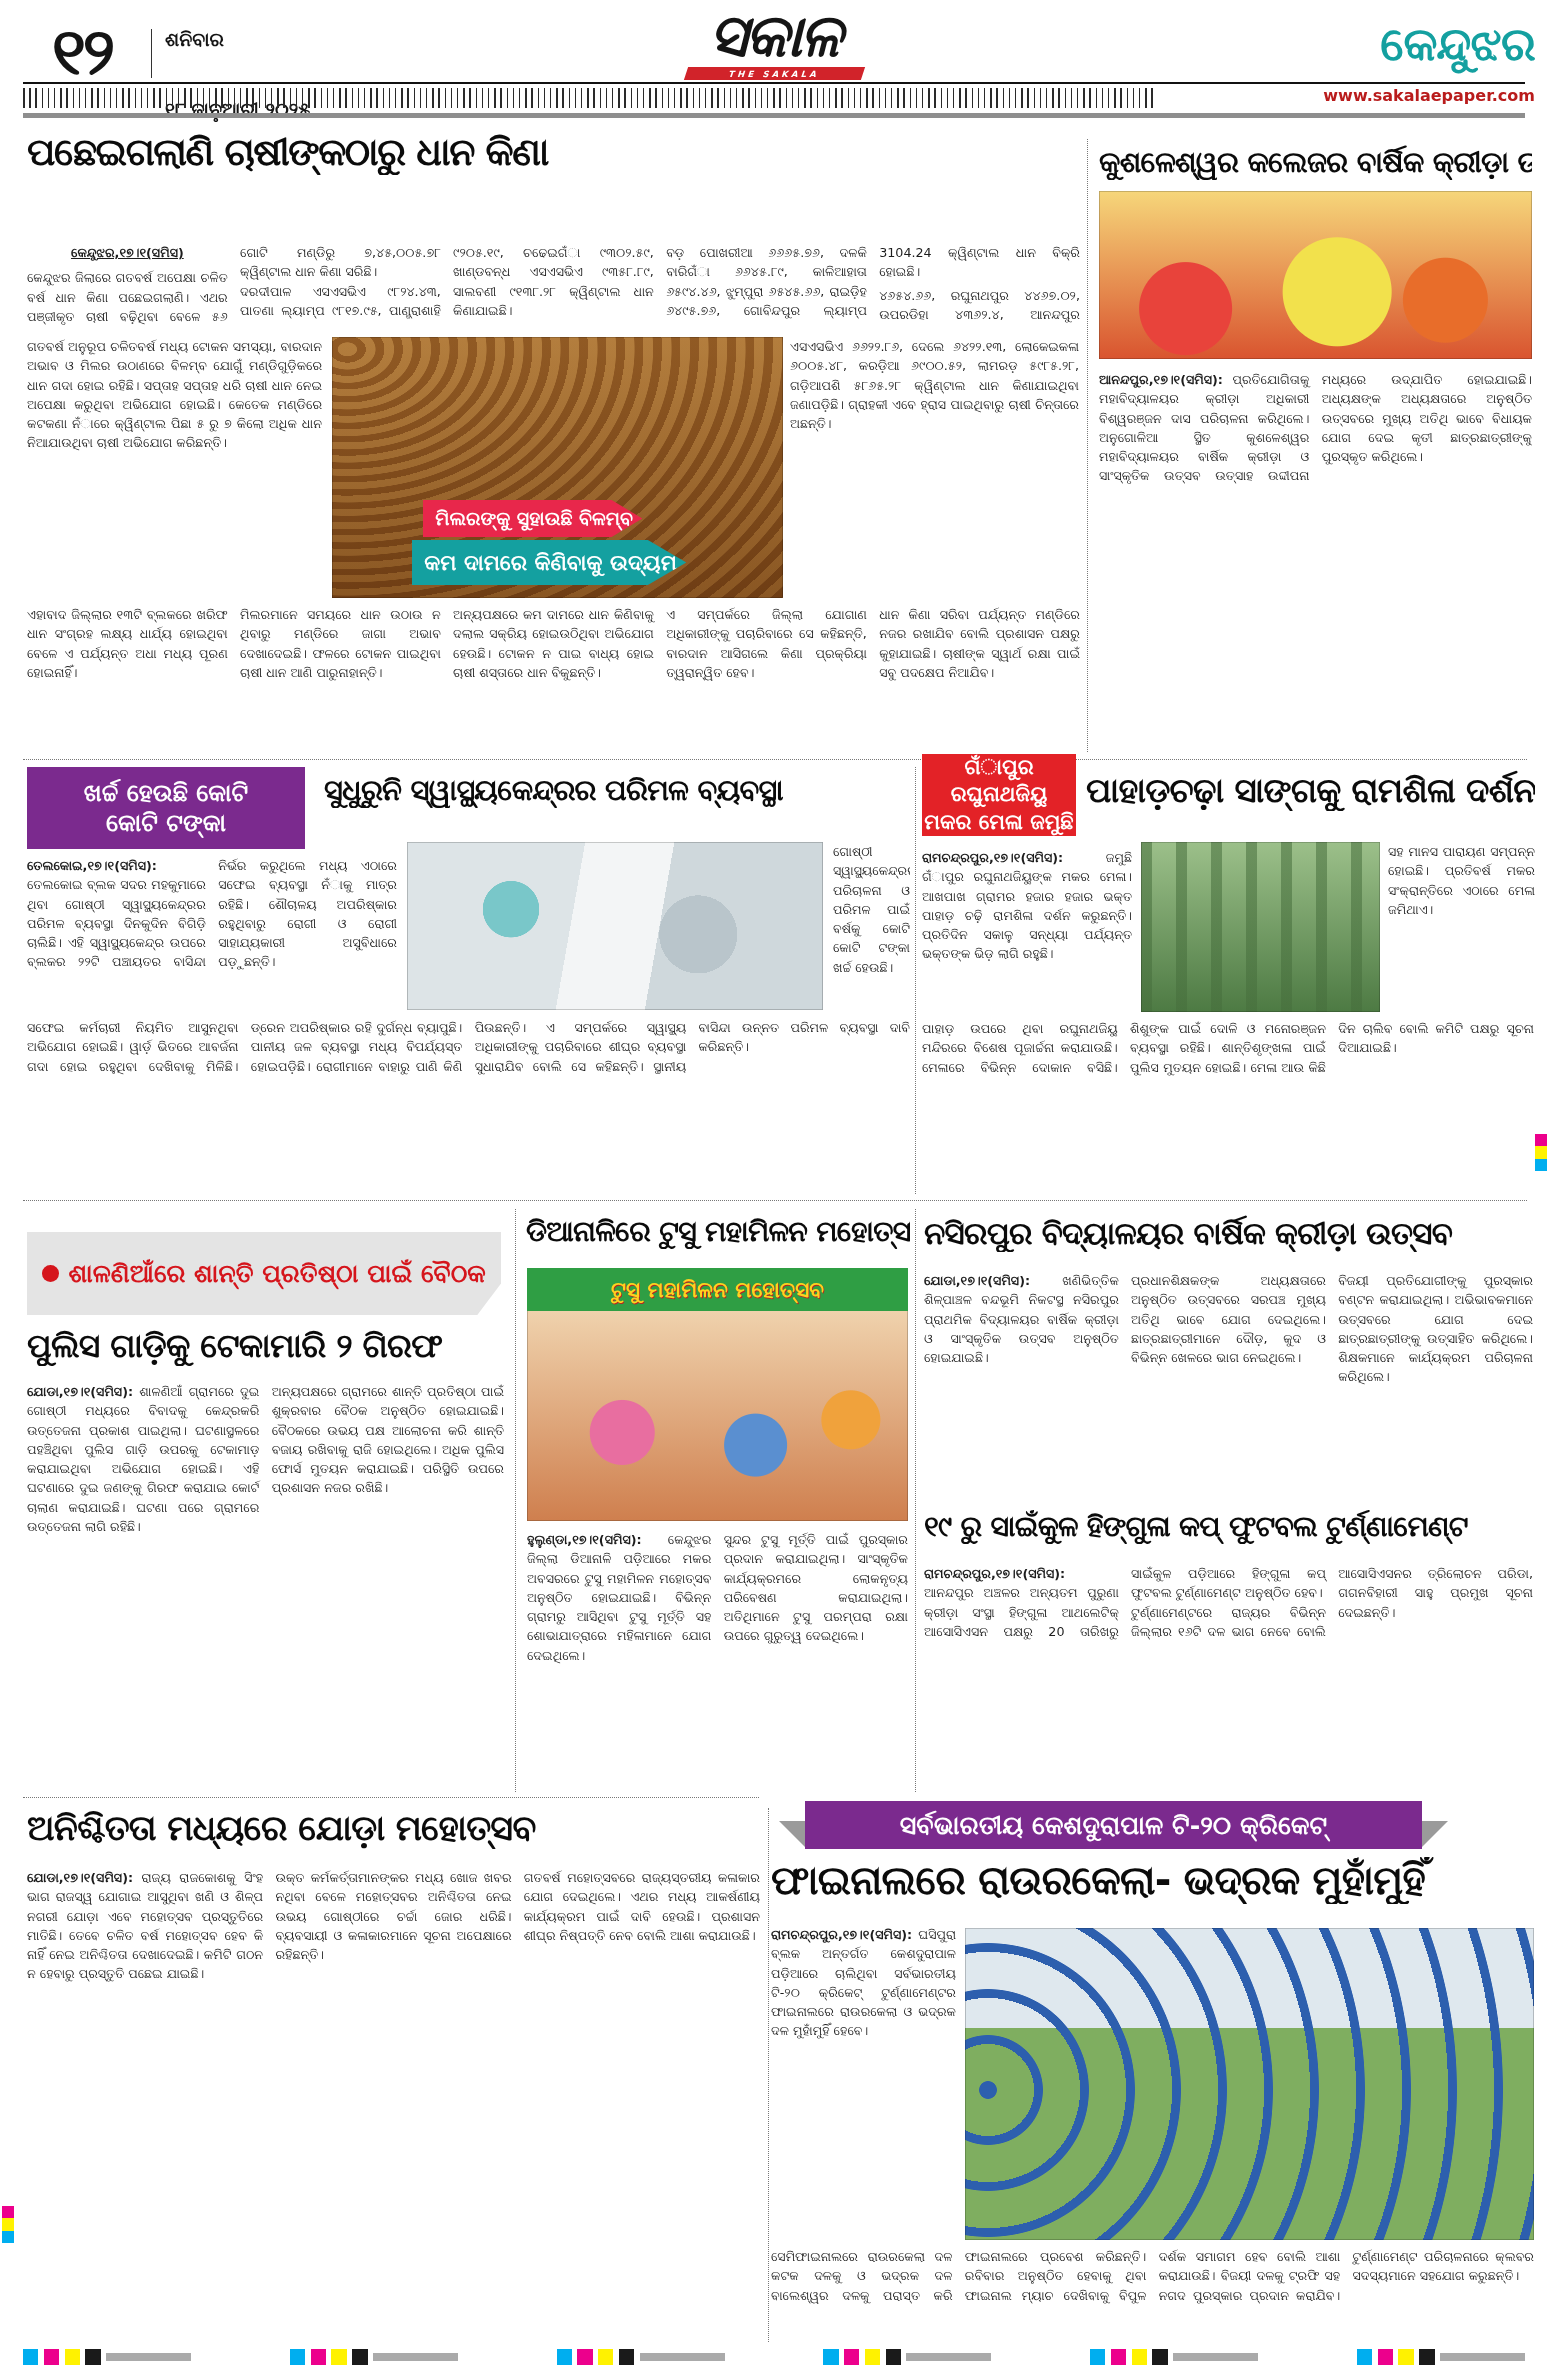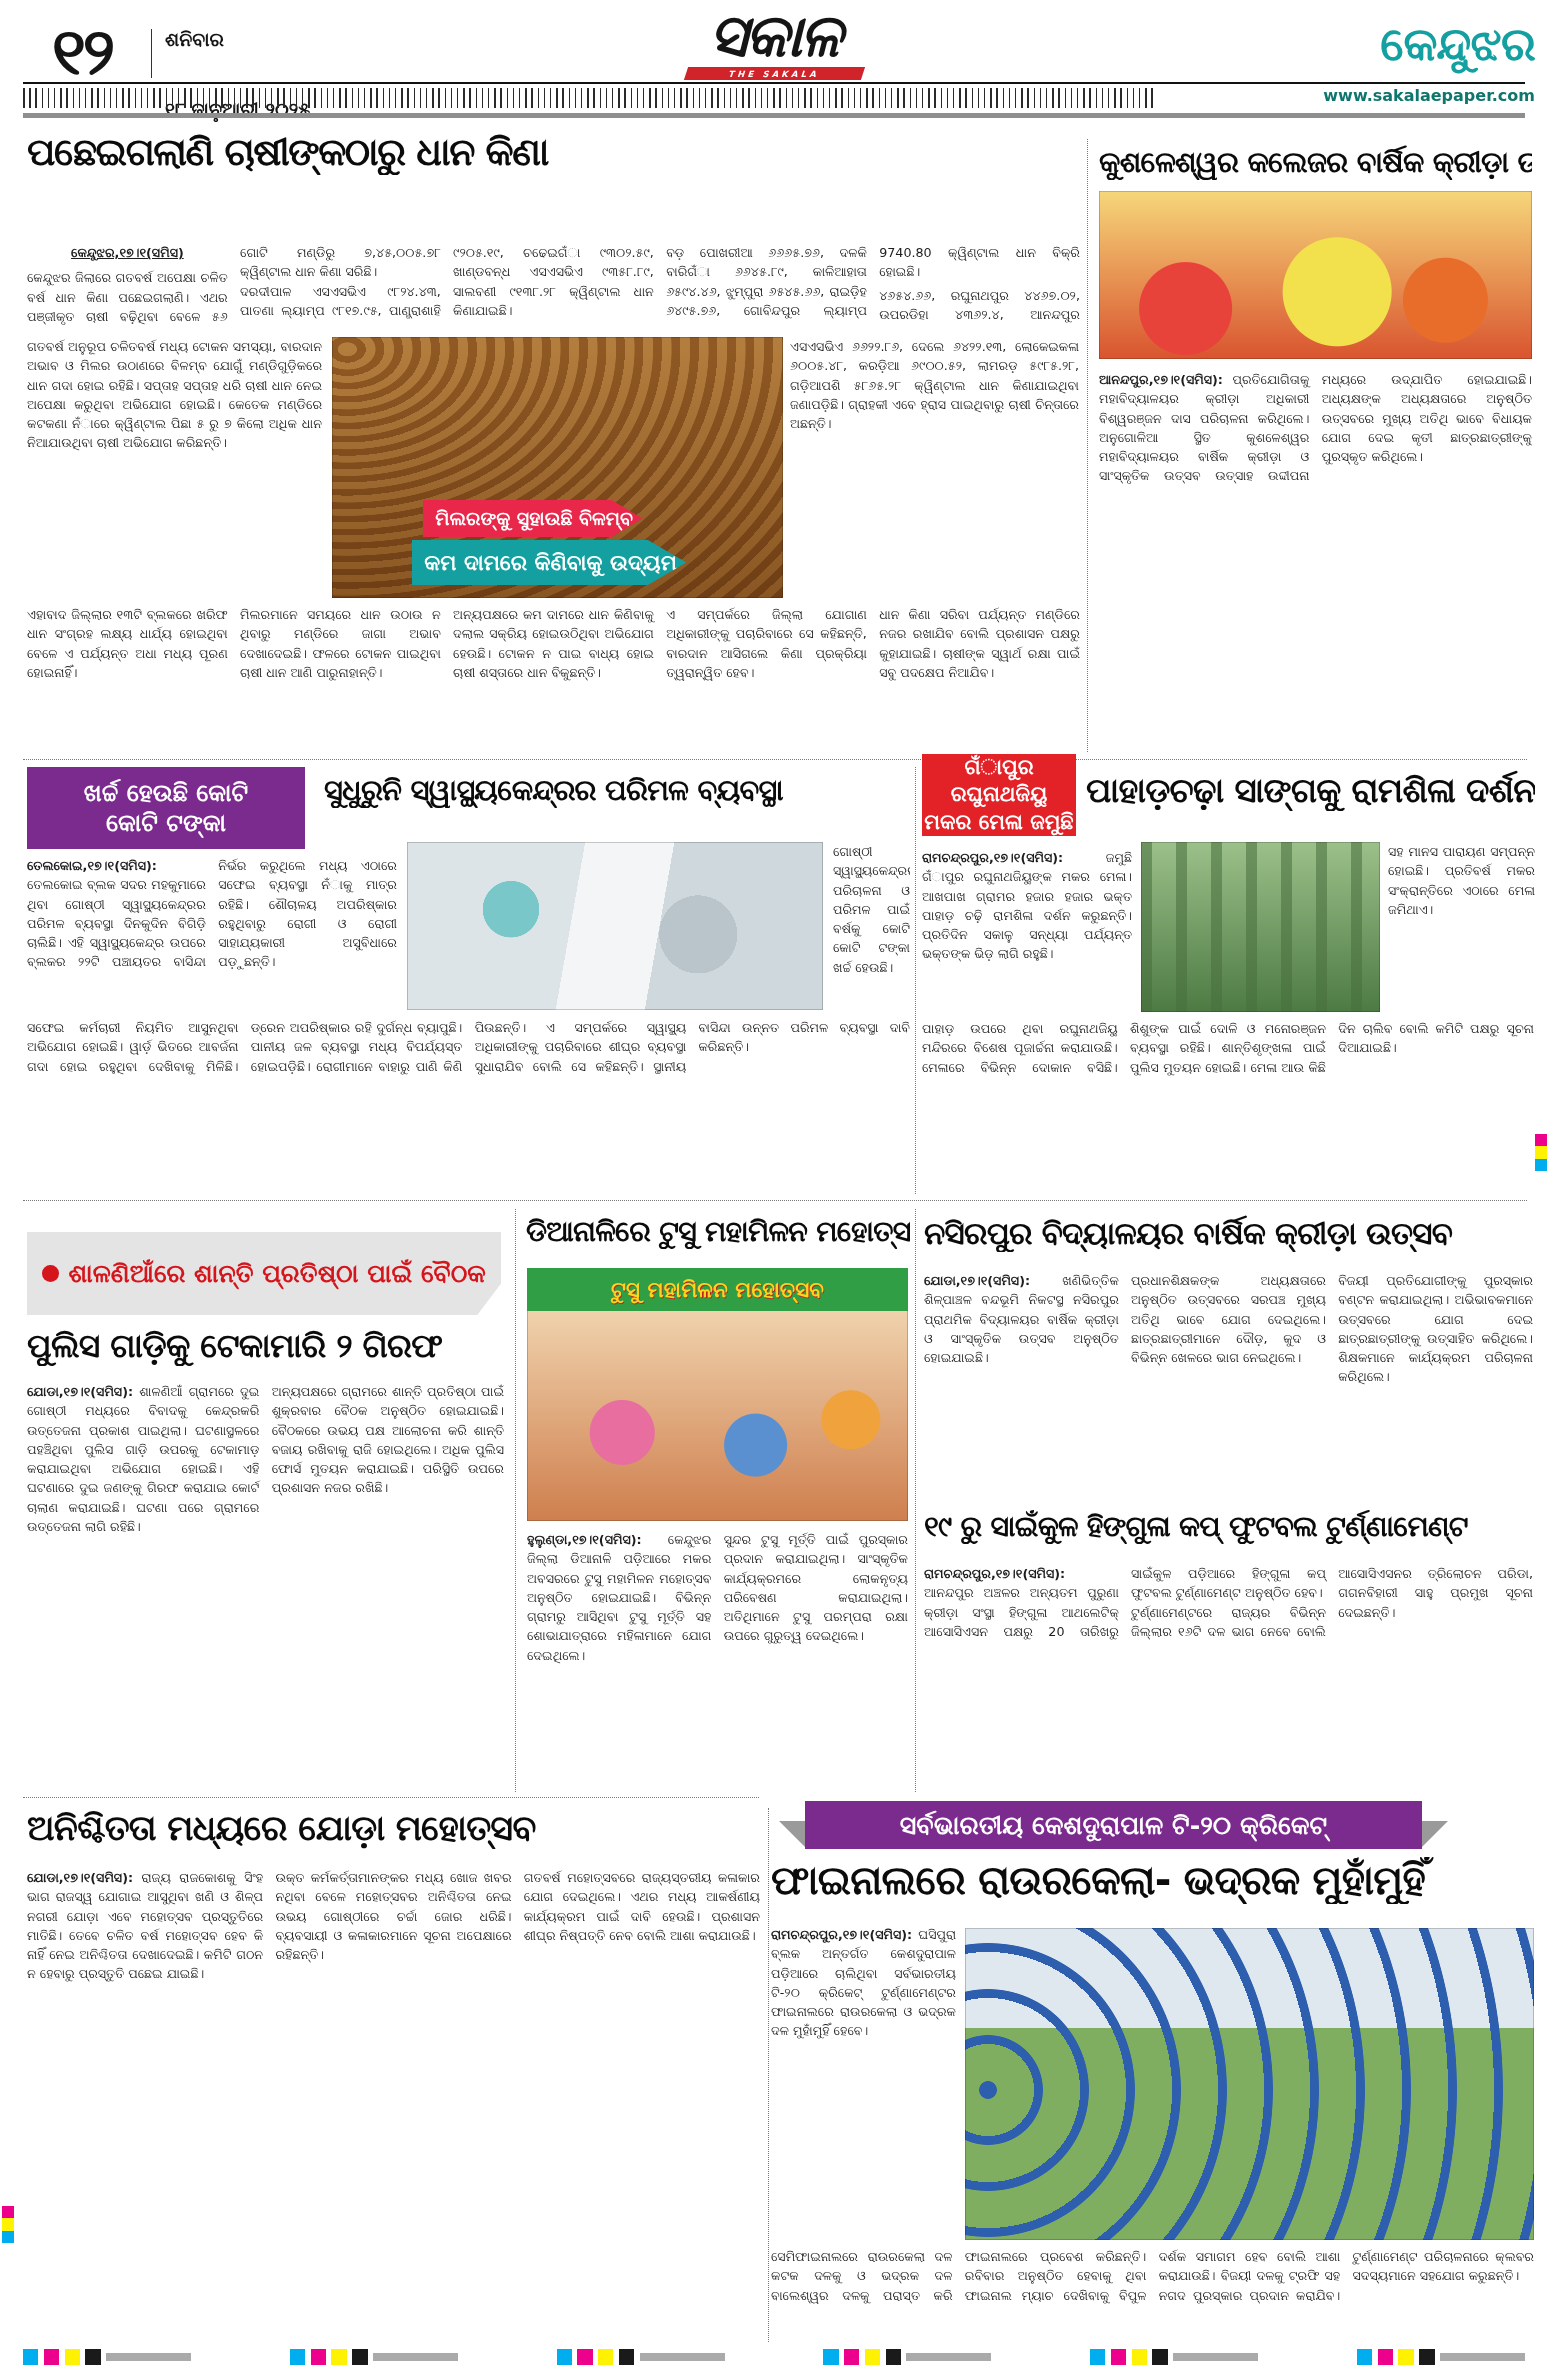--- a/index.html
+++ b/index.html
@@ -9,21 +9,21 @@
   
   .pgnum{left:52px;top:14px;width:93px;font-size:65px;font-weight:bold;letter-spacing:-3.1px;}
   .hdrline{left:151px;top:29px;height:49px;width:0;border-left:1.5px solid #333;}
   .day{left:165px;top:28px;font-size:19px;font-weight:bold;}
   .idate{left:165px;top:54px;font-size:19px;font-weight:bold;margin-top:44px;}
   .masthead{left:655px;top:6.2px;width:239px;text-align:center;}
   .masthead .mword{font-size:59px;font-weight:bold;font-style:italic;letter-spacing:-2.3px;line-height:1;}
   .masthead .tagline{margin:1.5px auto 0;width:177px;background:#d1232a;color:#fff;font-size:8.5px;
         font-weight:bold;letter-spacing:3.1px;padding:1.5px 0;transform:skewX(-18deg);}
   .edition{left:1188px;top:17px;width:347px;text-align:right;font-size:46px;font-weight:bold;color:#14a0a0;letter-spacing:-0.8px;}
-  .website{left:1188px;top:86px;width:347px;text-align:right;font-size:16px;font-weight:bold;color:#0f766e;}
+  .website{left:1188px;top:86px;width:347px;text-align:right;font-size:16px;font-weight:bold;color:#b91c1c;}
   .topline{left:23px;top:82px;width:1502px;height:0;border-top:2.3px solid #111;}
   .stripes{left:23px;top:88px;width:1134px;height:20px;
         background:repeating-linear-gradient(90deg,#2a2a2a 0 1.5px,transparent 1.5px 6.2px);}
   .graybar{left:23px;top:113px;width:1502px;height:4.6px;background:#8e8e8e;}
   
   .hl{font-weight:bold;color:#0b0b0b;letter-spacing:-0.8px;}
   .nw{white-space:nowrap;overflow:hidden;}
   .bt{font-size:12.7px;line-height:1.52;text-align:justify;color:#1d1d1d;overflow:hidden;column-gap:12.3px;}
   .bt p{margin:0 0 4.6px;}
   .dl{font-weight:bold;}
@@ -102,21 +102,21 @@
   <div class="abs stripes"></div>
   <div class="abs graybar"></div>
 
   <div class="abs hl nw" style="left:27px;top:130px;width:1056px;font-size:38px;letter-spacing:-1.5px;">ପଛେଇଗଲାଣି ଚାଷୀଙ୍କଠାରୁ ଧାନ କିଣା</div>
   <div class="abs vsep" style="left:1087px;top:139px;height:613px;"></div>
 
   <div class="abs bt cc5" style="left:27px;top:243px;width:1053px;height:89px;">
     <span class="dlc">କେନ୍ଦୁଝର,୧୭।୧(ସମିସ)</span>
     <span>କେନ୍ଦୁଝର ଜିଲାରେ ଗତବର୍ଷ ଅପେକ୍ଷା ଚଳିତ ବର୍ଷ ଧାନ କିଣା ପଛେଇଗଲାଣି। ଏଥର ପଞ୍ଜୀକୃତ ଚାଷୀ ବଢ଼ିଥିବା ବେଳେ ୫୬ ଗୋଟି ମଣ୍ଡିରୁ ୭,୪୫,୦୦୫.୭୮ କ୍ୱିଣ୍ଟାଲ ଧାନ କିଣା ସରିଛି।</span>
     <p>ଦରଦୀପାଳ ଏସଏସଭିଏ ୯୮୨୪.୪୩, ପାତଣା ଲ୍ୟାମ୍ପ ୯୮୧୭.୯୫, ପାଣ୍ଡ୍ରାଶାହି ୯୨୦୫.୧୯, ଚଢେଇଗଁା ୯୩୦୨.୫୯, ଖାଣ୍ଡବନ୍ଧ ଏସଏସଭିଏ ୯୩୫୮.୮୯, ସାଲବଣୀ ୯୧୩୮.୨୮ କ୍ୱିଣ୍ଟାଲ ଧାନ କିଣାଯାଇଛି।</p>
-    <p>ବଡ଼ ପୋଖରୀଆ ୬୬୬୫.୭୬, ଦଳକି ବାରିଗଁା ୬୬୪୫.୮୯, କାଳିଆହାତା ୬୫୯୪.୪୬, ଝୁମ୍ପୁରା ୬୫୪୫.୬୬, ରାଇଡ଼ିହ ୬୪୯୫.୭୬, ଗୋବିନ୍ଦପୁର ଲ୍ୟାମ୍ପ 9740.80 କ୍ୱିଣ୍ଟାଲ ଧାନ ବିକ୍ରି ହୋଇଛି।</p>
+    <p>ବଡ଼ ପୋଖରୀଆ ୬୬୬୫.୭୬, ଦଳକି ବାରିଗଁା ୬୬୪୫.୮୯, କାଳିଆହାତା ୬୫୯୪.୪୬, ଝୁମ୍ପୁରା ୬୫୪୫.୬୬, ରାଇଡ଼ିହ ୬୪୯୫.୭୬, ଗୋବିନ୍ଦପୁର ଲ୍ୟାମ୍ପ 3104.24 କ୍ୱିଣ୍ଟାଲ ଧାନ ବିକ୍ରି ହୋଇଛି।</p>
     <p>୪୬୫୪.୬୬, ରଘୁନାଥପୁର ୪୪୬୭.୦୨, ଉପରଡିହା ୪୩୬୨.୪, ଆନନ୍ଦପୁର ୪୩୦୫.୬, ଫୁଲଝର ସୋସାଇଟି ୪୪୪୦.୮୮ କ୍ୱିଣ୍ଟାଲ ଧାନ କିଣାଯାଇଥିବା ଯୋଗାଣ ବିଭାଗ ସୂଚନା ଦେଇଛି।</p>
     
   </div>
 
   <div class="abs bt" style="left:27px;top:337px;width:295px;height:261px;">
     <span>ଗତବର୍ଷ ଅନୁରୂପ ଚଳିତବର୍ଷ ମଧ୍ୟ ଟୋକନ ସମସ୍ୟା, ବାରଦାନ ଅଭାବ ଓ ମିଲର ଉଠାଣରେ ବିଳମ୍ବ ଯୋଗୁଁ ମଣ୍ଡିଗୁଡ଼ିକରେ ଧାନ ଗଦା ହୋଇ ରହିଛି। ସପ୍ତାହ ସପ୍ତାହ ଧରି ଚାଷୀ ଧାନ ନେଇ ଅପେକ୍ଷା କରୁଥିବା ଅଭିଯୋଗ ହୋଇଛି। କେତେକ ମଣ୍ଡିରେ କଟକଣା ନଁାରେ କ୍ୱିଣ୍ଟାଲ ପିଛା ୫ ରୁ ୭ କିଲୋ ଅଧିକ ଧାନ ନିଆଯାଉଥିବା ଚାଷୀ ଅଭିଯୋଗ କରିଛନ୍ତି।</span>
   </div>
 
   <div class="abs photo paddy" style="left:332px;top:337px;width:451px;height:261px;"></div>
   <div class="abs ribbon rib-red" style="left:423px;top:500px;width:207px;height:37px;">ମିଲରଙ୍କୁ ସୁହାଉଛି ବିଳମ୍ବ</div>

